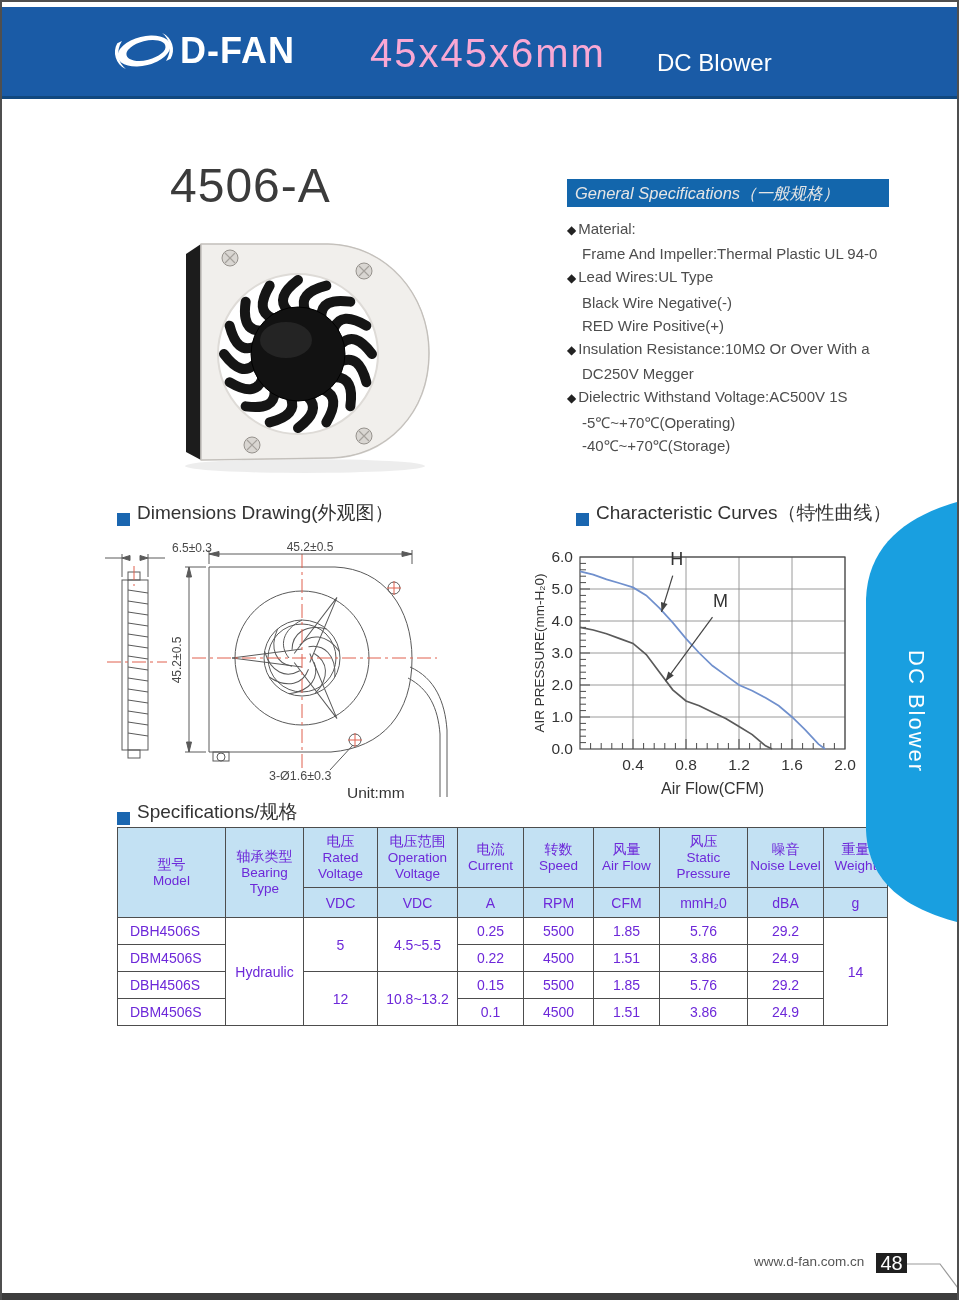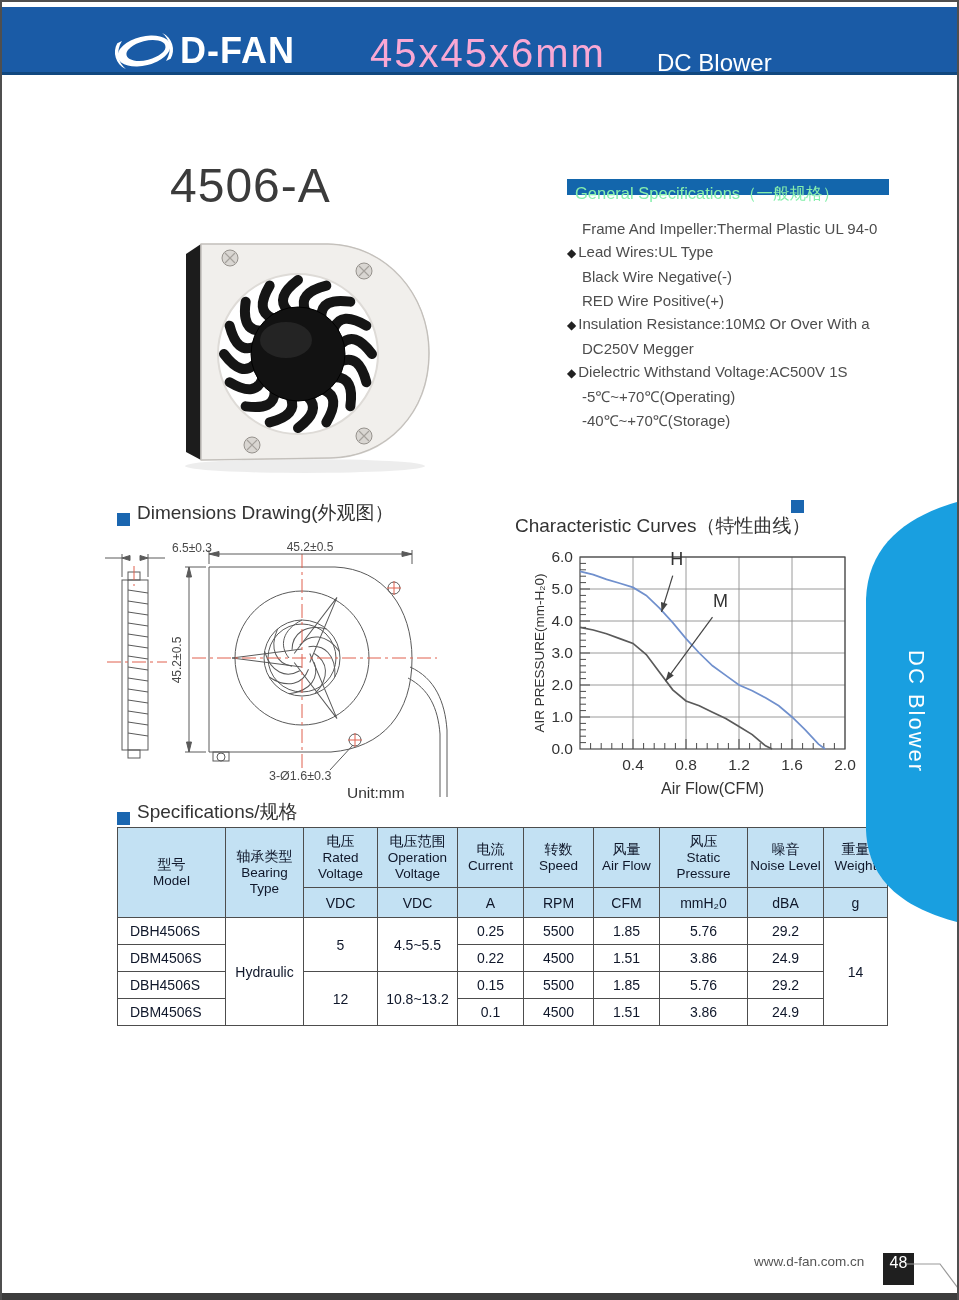--- a/index.html
+++ b/index.html
@@ -4,63 +4,63 @@
 <style>
   html,body{margin:0;padding:0;background:#fff;}
   *{box-sizing:border-box;}
   .page{
     position:relative;width:959px;height:1300px;background:#ffffff;
     font-family:"Liberation Sans",sans-serif;overflow:hidden;
     border-left:2px solid #4f4f4f;border-right:2px solid #4f4f4f;border-top:2px solid #4f4f4f;
   }
   .bottom-bar{position:absolute;left:0;right:0;bottom:0;height:7px;background:#3d3d3d;}
   
-  .topbar{position:absolute;left:0;right:0;top:5px;height:68px;background:#1a5ba6;border-bottom:3px solid #11487f;}
+  .topbar{position:absolute;left:0;right:0;top:5px;height:92px;background:#1a5ba6;border-bottom:3px solid #11487f;}
   .logo-wrap{position:absolute;left:110px;top:22px;display:flex;align-items:center;}
   .logo-text{color:#fff;font-size:36px;font-weight:bold;letter-spacing:1px;margin-left:4px;}
   .size-text{position:absolute;left:368px;top:24px;color:#f9a8d4;font-size:40px;font-weight:400;letter-spacing:2px;}
   .type-text{position:absolute;left:655px;top:42px;color:#fff;font-size:24px;font-weight:400;}
   
   .model-title{position:absolute;left:150px;top:138px;font-size:48px;font-weight:400;color:#3b3b3b;margin:18px;letter-spacing:1px;}
   .product-photo{position:absolute;left:138px;top:212px;}
   
-  .gs-header{position:absolute;left:565px;top:177px;width:322px;height:16px;background:#1366ac;color:#86efac;
-    font-size:16.5px;line-height:28px;padding-left:8px;}
+  .gs-header{position:absolute;left:565px;top:177px;width:322px;height:28px;background:#1366ac;color:#e5e5e5;
+    font-size:16.5px;line-height:28px;padding-left:8px;font-style:italic;}
   .gs-list{position:absolute;left:565px;top:215px;width:350px;font-size:15px;color:#4d4d4d;line-height:23.2px;}
   .gs-item{white-space:nowrap;}
   .gs-item .gs-bullet{font-size:12px;margin-right:2px;color:#222;}
   .gs-item.cont{padding-left:15px;}
   
   .sec-head{position:absolute;font-size:19px;color:#333;display:flex;align-items:flex-end;}
   .sec-head .sq{width:13px;height:13px;background:#1a66b0;margin-right:7px;flex:0 0 auto;}
   .sec-dims{left:115px;top:498px;}
-  .sec-curves{left:513px;top:498px;flex-direction:column;}
+  .sec-curves{left:574px;top:498px;}
   .sec-specs{left:115px;top:797px;}
   
   .dim-drawing{position:absolute;left:95px;top:540px;}
   .curve-chart{position:absolute;left:528px;top:536px;}
   
   .spec-table{position:absolute;left:115px;top:825px;border-collapse:collapse;table-layout:fixed;}
-  .spec-table th,.spec-table td{border:1px solid #4d4d4d;text-align:center;color:#0f172a;overflow:hidden;}
+  .spec-table th,.spec-table td{border:1px solid #4d4d4d;text-align:center;color:#6d28d9;overflow:hidden;}
   .spec-table thead th{background:#c3e1f3;font-weight:400;}
   .spec-table .th-zh{display:block;font-size:14px;line-height:17px;}
   .spec-table .th-en{display:block;font-size:13.5px;line-height:16px;}
   .spec-table .row-head{height:60px;}
   .spec-table .row-units{height:30px;font-size:14px;}
   .spec-table tbody tr{height:27px;}
   .spec-table tbody td{font-size:14px;background:#fff;}
   .spec-table td.model-cell{text-align:left;padding-left:12px;}
   
   .side-tab{position:absolute;right:0;top:500px;width:101px;height:420px;}
   .side-tab-label{position:absolute;right:28px;top:0;height:420px;display:flex;align-items:center;justify-content:center;
     writing-mode:vertical-rl;color:#fff;font-size:22px;letter-spacing:2px;}
   
   .footer-url{position:absolute;left:752px;top:1252px;font-size:13.5px;color:#555;}
-  .footer-page{position:absolute;left:874px;top:1251px;width:31px;height:32px;background:#1f1f1f;color:#fff;
-    font-size:16px;text-align:center;line-height:20px;margin-left:7px;}
+  .footer-page{position:absolute;left:874px;top:1251px;width:31px;height:20px;background:#1f1f1f;color:#fff;
+    font-size:20px;text-align:center;line-height:20px;}
   .footer-lines{position:absolute;left:905px;top:1252px;}
 </style>
 </head>
 <body>
 
 <div class="page">
 
   <header class="topbar">
     <div class="logo-wrap">
       <svg width="64" height="44" viewBox="0 0 64 44">
@@ -113,20 +113,21 @@
           <path d="M0,-74 C-16,-62 -19,-52 -10,-43" transform="rotate(337.5)"></path>
         </g>
       <circle r="47" fill="#121212"></circle>
       <ellipse cx="-12" cy="-14" rx="26" ry="18" fill="#242424"></ellipse>
       <circle r="47" fill="none" stroke="#000" stroke-width="1"></circle>
     </g>
   </svg>
 
   <div class="gs-header">General Specifications（一般规格）</div>
   <div class="gs-list" id="gs-list">
+      <div class="gs-item"><span class="gs-bullet">◆</span><span>Material:</span></div>
       <div class="gs-item cont"><span>Frame And Impeller:Thermal Plastic UL 94-0</span></div>
       <div class="gs-item"><span class="gs-bullet">◆</span><span>Lead Wires:UL Type</span></div>
       <div class="gs-item cont"><span>Black Wire Negative(-)</span></div>
       <div class="gs-item cont"><span>RED Wire Positive(+)</span></div>
       <div class="gs-item"><span class="gs-bullet">◆</span><span>Insulation Resistance:10MΩ Or Over With a</span></div>
       <div class="gs-item cont"><span>DC250V Megger</span></div>
       <div class="gs-item"><span class="gs-bullet">◆</span><span>Dielectric Withstand Voltage:AC500V 1S</span></div>
       <div class="gs-item cont"><span>-5℃~+70℃(Operating)</span></div>
       <div class="gs-item cont"><span>-40℃~+70℃(Storage)</span></div>
     </div>

